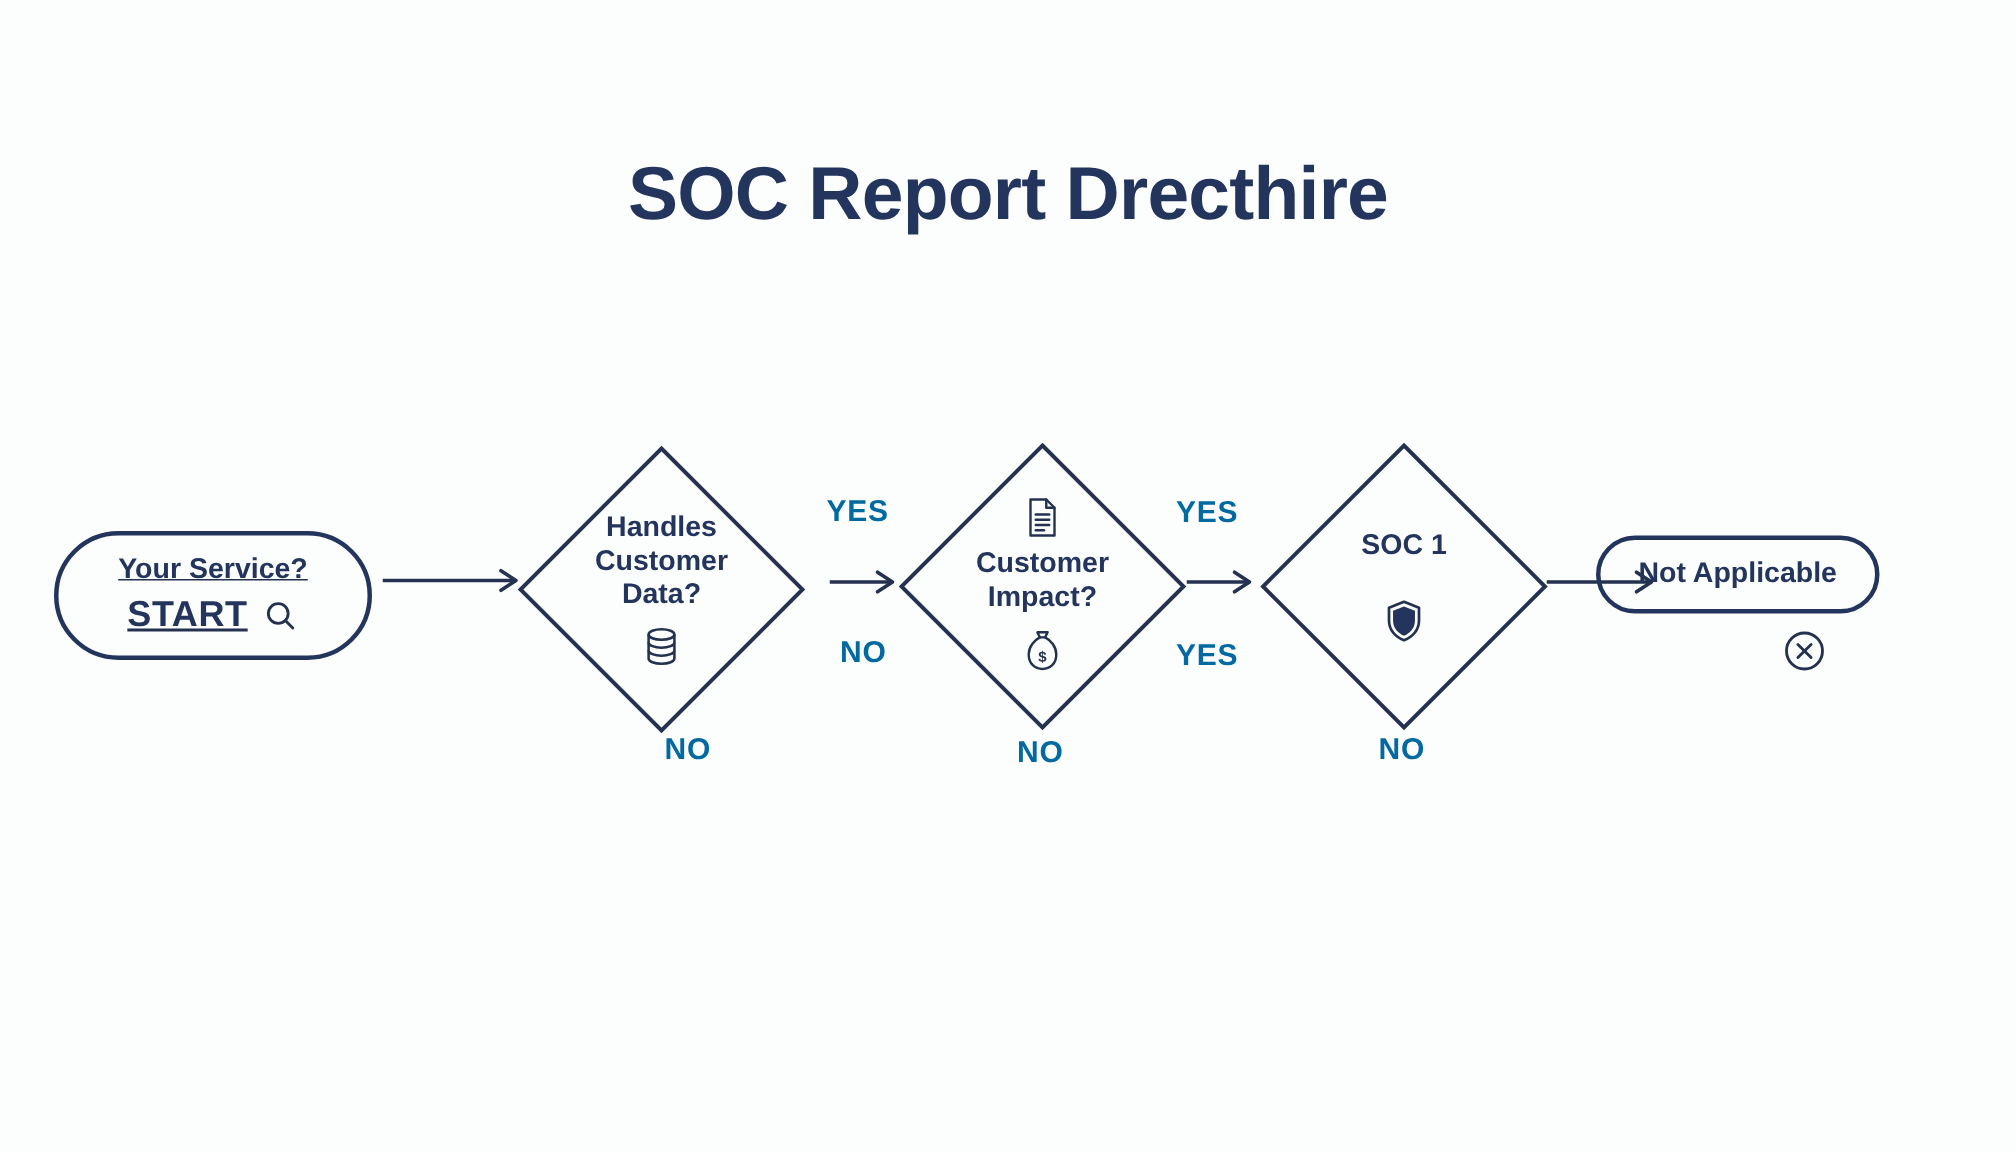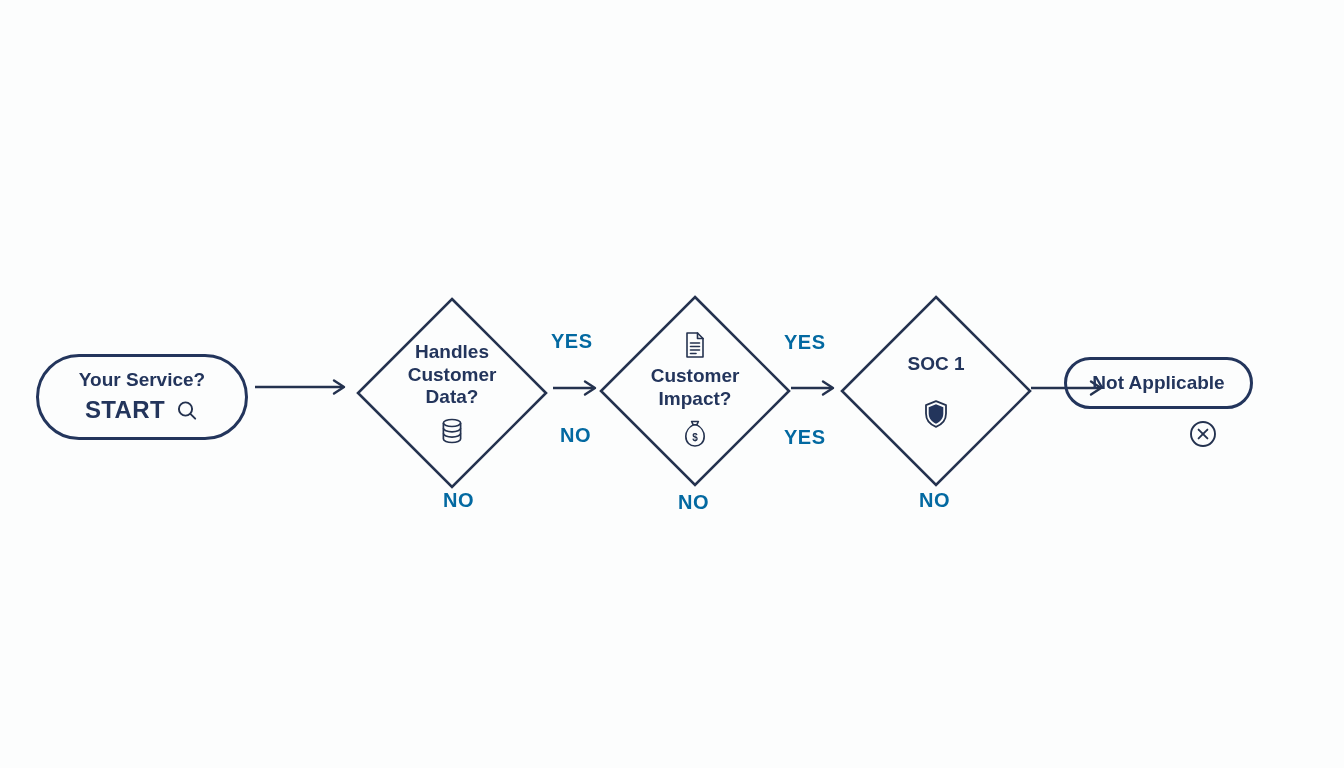--- a/index.html
+++ b/index.html
@@ -63,20 +63,21 @@
     align-items: center;
     gap: 10px;
   }
   .pill-line.sub { font-size: 24px; letter-spacing: 0.4px; }
 
   #start-node {
     left: 36px;
     top: 354px;
     width: 212px;
     height: 86px;
+    text-decoration: underline;
   }
 
   #end-node {
     left: 1064px;
     top: 357px;
     width: 189px;
     height: 52px;
   }
   #end-node .pill-line { font-size: 19px; }
 
@@ -111,21 +112,21 @@
     font-weight: bold;
     line-height: 1.2;
     text-align: center;
     color: #23355c;
     white-space: pre-line;
   }
   .diamond-icon { display: flex; align-items: center; justify-content: center; }
   .icon-top { margin-bottom: 4px; }
   .icon-bottom { margin-top: 6px; }
 
-  #diamond-1 { left: 355px; top: 296px; }
+  #diamond-1 { left: 344px; top: 296px; }
   #diamond-2 { left: 598px; top: 294px; }
   #diamond-3 { left: 839px; top: 294px; }
 
   
   .edge-label {
     position: absolute;
     font-size: 20px;
     font-weight: bold;
     color: #0369a1;
     letter-spacing: 0.5px;
@@ -160,20 +161,21 @@
     top: 419px;
   }
 
   svg { display: block; }
 </style>
 </head>
 <body>
 
 <div id="canvas">
 
+  <div id="page-title">SOC Report Drecthire</div>
 
   <div id="start-node" class="node pill">
     <div class="pill-line">Your Service?</div>
     <div class="pill-line sub">
       <span>START</span>
       <span class="diamond-icon">
         <svg width="24" height="24" viewBox="0 0 24 24" fill="none" stroke="#24324f" stroke-width="1.9" stroke-linecap="round">
           <circle cx="10.5" cy="10" r="6.6"></circle>
           <line x1="15.4" y1="14.9" x2="20.2" y2="19.7"></line>
         </svg>

